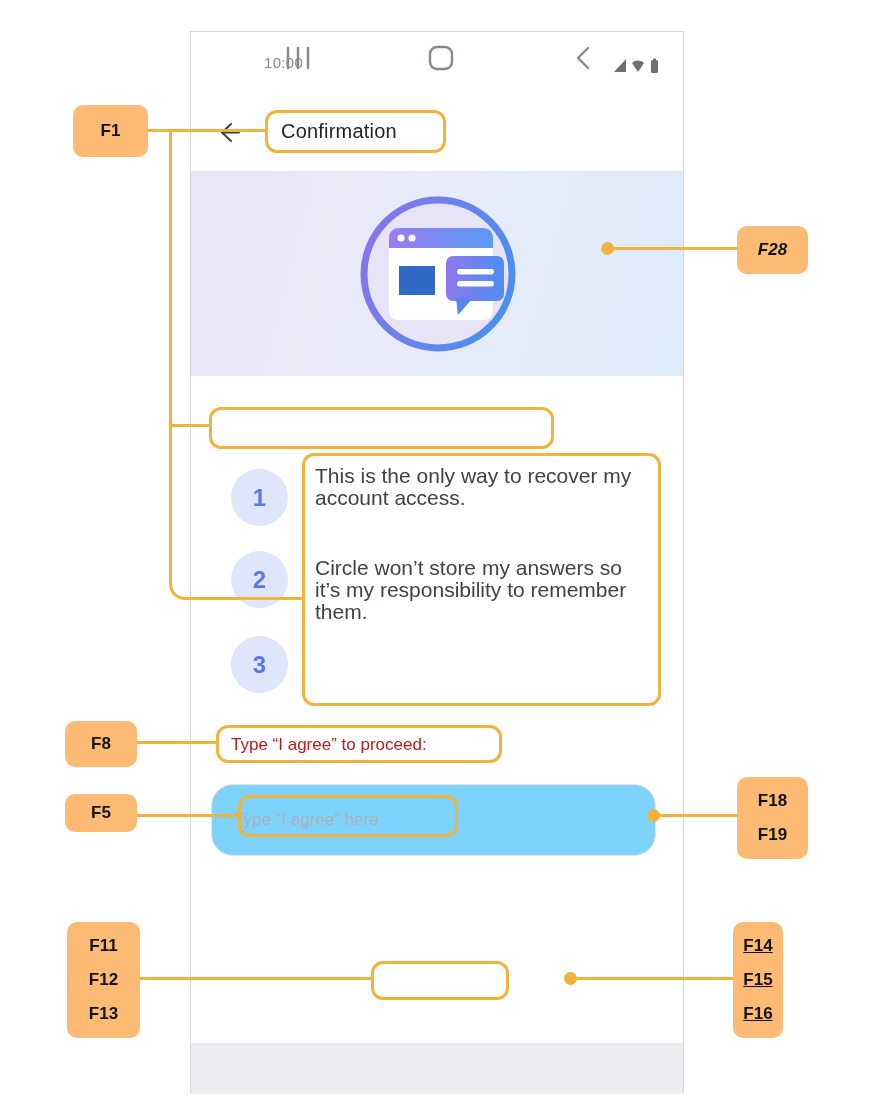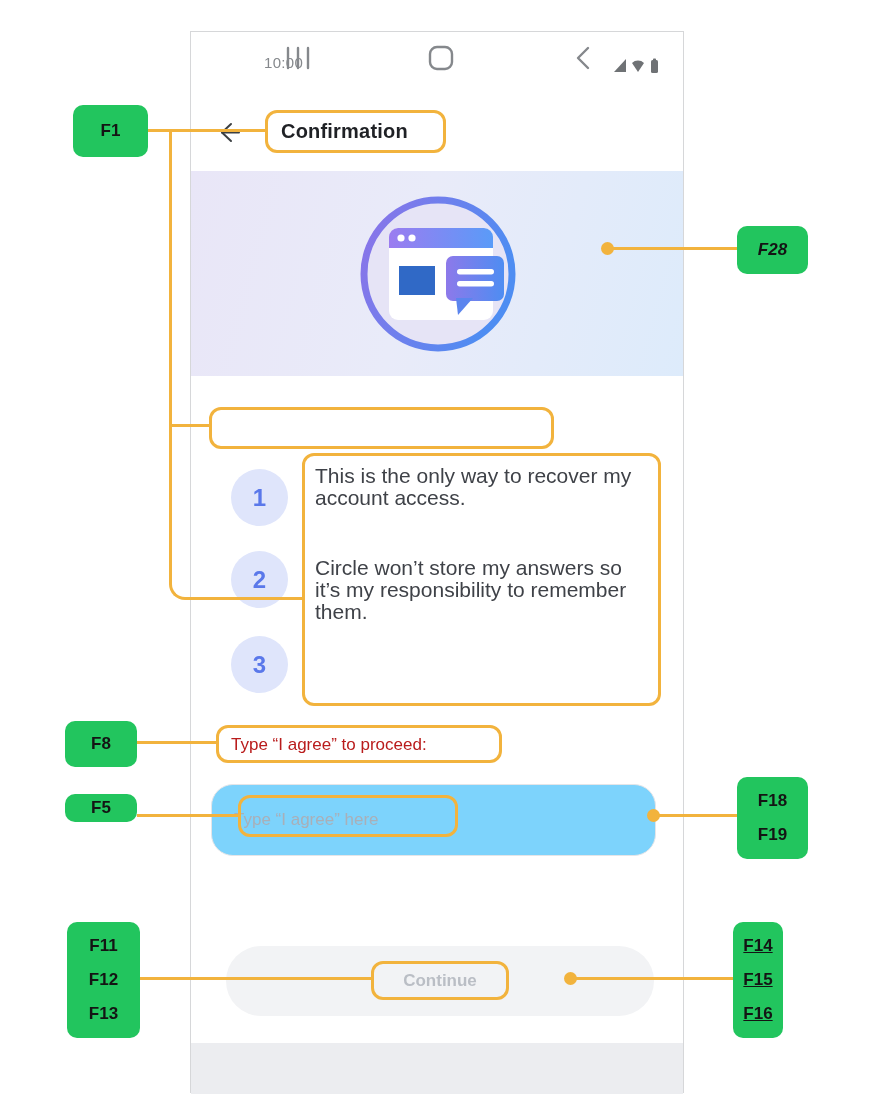--- a/index.html
+++ b/index.html
@@ -10,21 +10,21 @@
   .abs{position:absolute;box-sizing:border-box;}
 
   
   .phone{
     left:190px;top:31px;width:494px;height:1062px;
     background:#ffffff;border:1.5px solid #d6d7d9;z-index:10;
   }
   .time{left:25px;top:22px;font-size:15px;color:#85888c;letter-spacing:.3px;margin-left:48px;}
   .status-icons{right:20px;top:26px;}
   .back-arrow{left:24px;top:87px;z-index:30;}
-  .screen-title{left:90px;top:88px;font-size:20px;font-weight:700;color:#1f2125;letter-spacing:.2px;}
+  .screen-title{left:90px;top:88px;font-size:20px;font-weight:400;color:#1f2125;letter-spacing:.2px;}
 
   .hero{
     left:0;top:139px;width:100%;height:205px;
     background:linear-gradient(105deg,#e9e6f7 0%,#e9ebf9 45%,#ddebfb 100%);
   }
   .hero-svg{left:163px;top:158px;}
 
   .heading{left:34px;top:384px;font-size:22px;font-weight:600;color:#24262b;letter-spacing:.1px;}
 
   .badge{
@@ -49,21 +49,21 @@
   .continue-btn{
     left:35px;top:914px;width:428px;height:70px;border:none;
     border-radius:36px;background:#f2f3f5;color:#babec5;
     font-size:17px;font-weight:600;font-family:"Liberation Sans", sans-serif;
   }
 
   .navbar{left:0;top:1011px;width:100%;height:51px;background:#ecedf0;}
   .nav-ic{top:13px;}
   .nav-recent{left:92px;} .nav-home{left:237px;} .nav-back{left:380px;}
   .tag{
-    background:#22c55e;border-radius:10px;color:#141414;
+    background:#fdba74;border-radius:10px;color:#141414;
     font-size:17px;font-weight:700;display:flex;flex-direction:column;
     align-items:center;justify-content:center;line-height:34px;z-index:20;
   }
   .yline{background:#F2B33D;height:3px;z-index:20;}
   .ydot{width:13px;height:13px;border-radius:50%;background:#F2B33D;z-index:21;}
   .obox{border:3px solid #F2B33D;border-radius:12px;background:transparent;z-index:25;}
   .lshape{
     border-left:3px solid #F2B33D;border-bottom:3px solid #F2B33D;
     border-bottom-left-radius:16px;z-index:20;
   }
@@ -131,21 +131,20 @@
   <div class="abs badge b2">2</div>
   <div class="abs badge b3">3</div>
 
   <div class="abs item-text t1">This is the only way to recover my account access.</div>
   <div class="abs item-text t2">Circle won’t store my answers so it’s my responsibility to remember them.</div>
 
   <div class="abs agree-label">Type “I agree” to proceed:</div>
 
   <input class="abs agree-input" type="text" placeholder="Type “I agree” here" style="">
 
-  <button class="abs continue-btn">Continue</button>
 
   <div class="abs navbar"></div>
   <span class="abs nav-ic nav-recent">
     <svg width="30" height="26" viewBox="0 0 30 26" stroke="#85888c" stroke-width="2.4" stroke-linecap="round">
       <path d="M5 3 V23"></path>
         <path d="M15 3 V23"></path>
         <path d="M25 3 V23"></path>
     </svg>
   </span>
   <span class="abs nav-ic nav-home">
@@ -171,21 +170,21 @@
   <span>F28</span>
 </div>
 <div class="abs yline" style="left:607px;top:247px;width:130px;"></div>
 <div class="abs ydot" style="left:601px;top:242px;"></div>
 
 <div class="abs tag" style="left:65px;top:721px;width:72px;height:46px;">
   <span>F8</span>
 </div>
 <div class="abs yline" style="left:137px;top:741px;width:80px;"></div>
 
-<div class="abs tag" style="left:65px;top:794px;width:72px;height:28px;">
+<div class="abs tag" style="left:65px;top:794px;width:72px;height:38px;">
   <span>F5</span>
 </div>
 <div class="abs yline" style="left:137px;top:814px;width:103px;"></div>
 
 <div class="abs tag" style="left:737px;top:777px;width:71px;height:82px;">
   <span>F18</span>
   <span>F19</span>
 </div>
 <div class="abs yline" style="left:653px;top:814px;width:84px;"></div>
 <div class="abs ydot" style="left:647px;top:809px;"></div>

